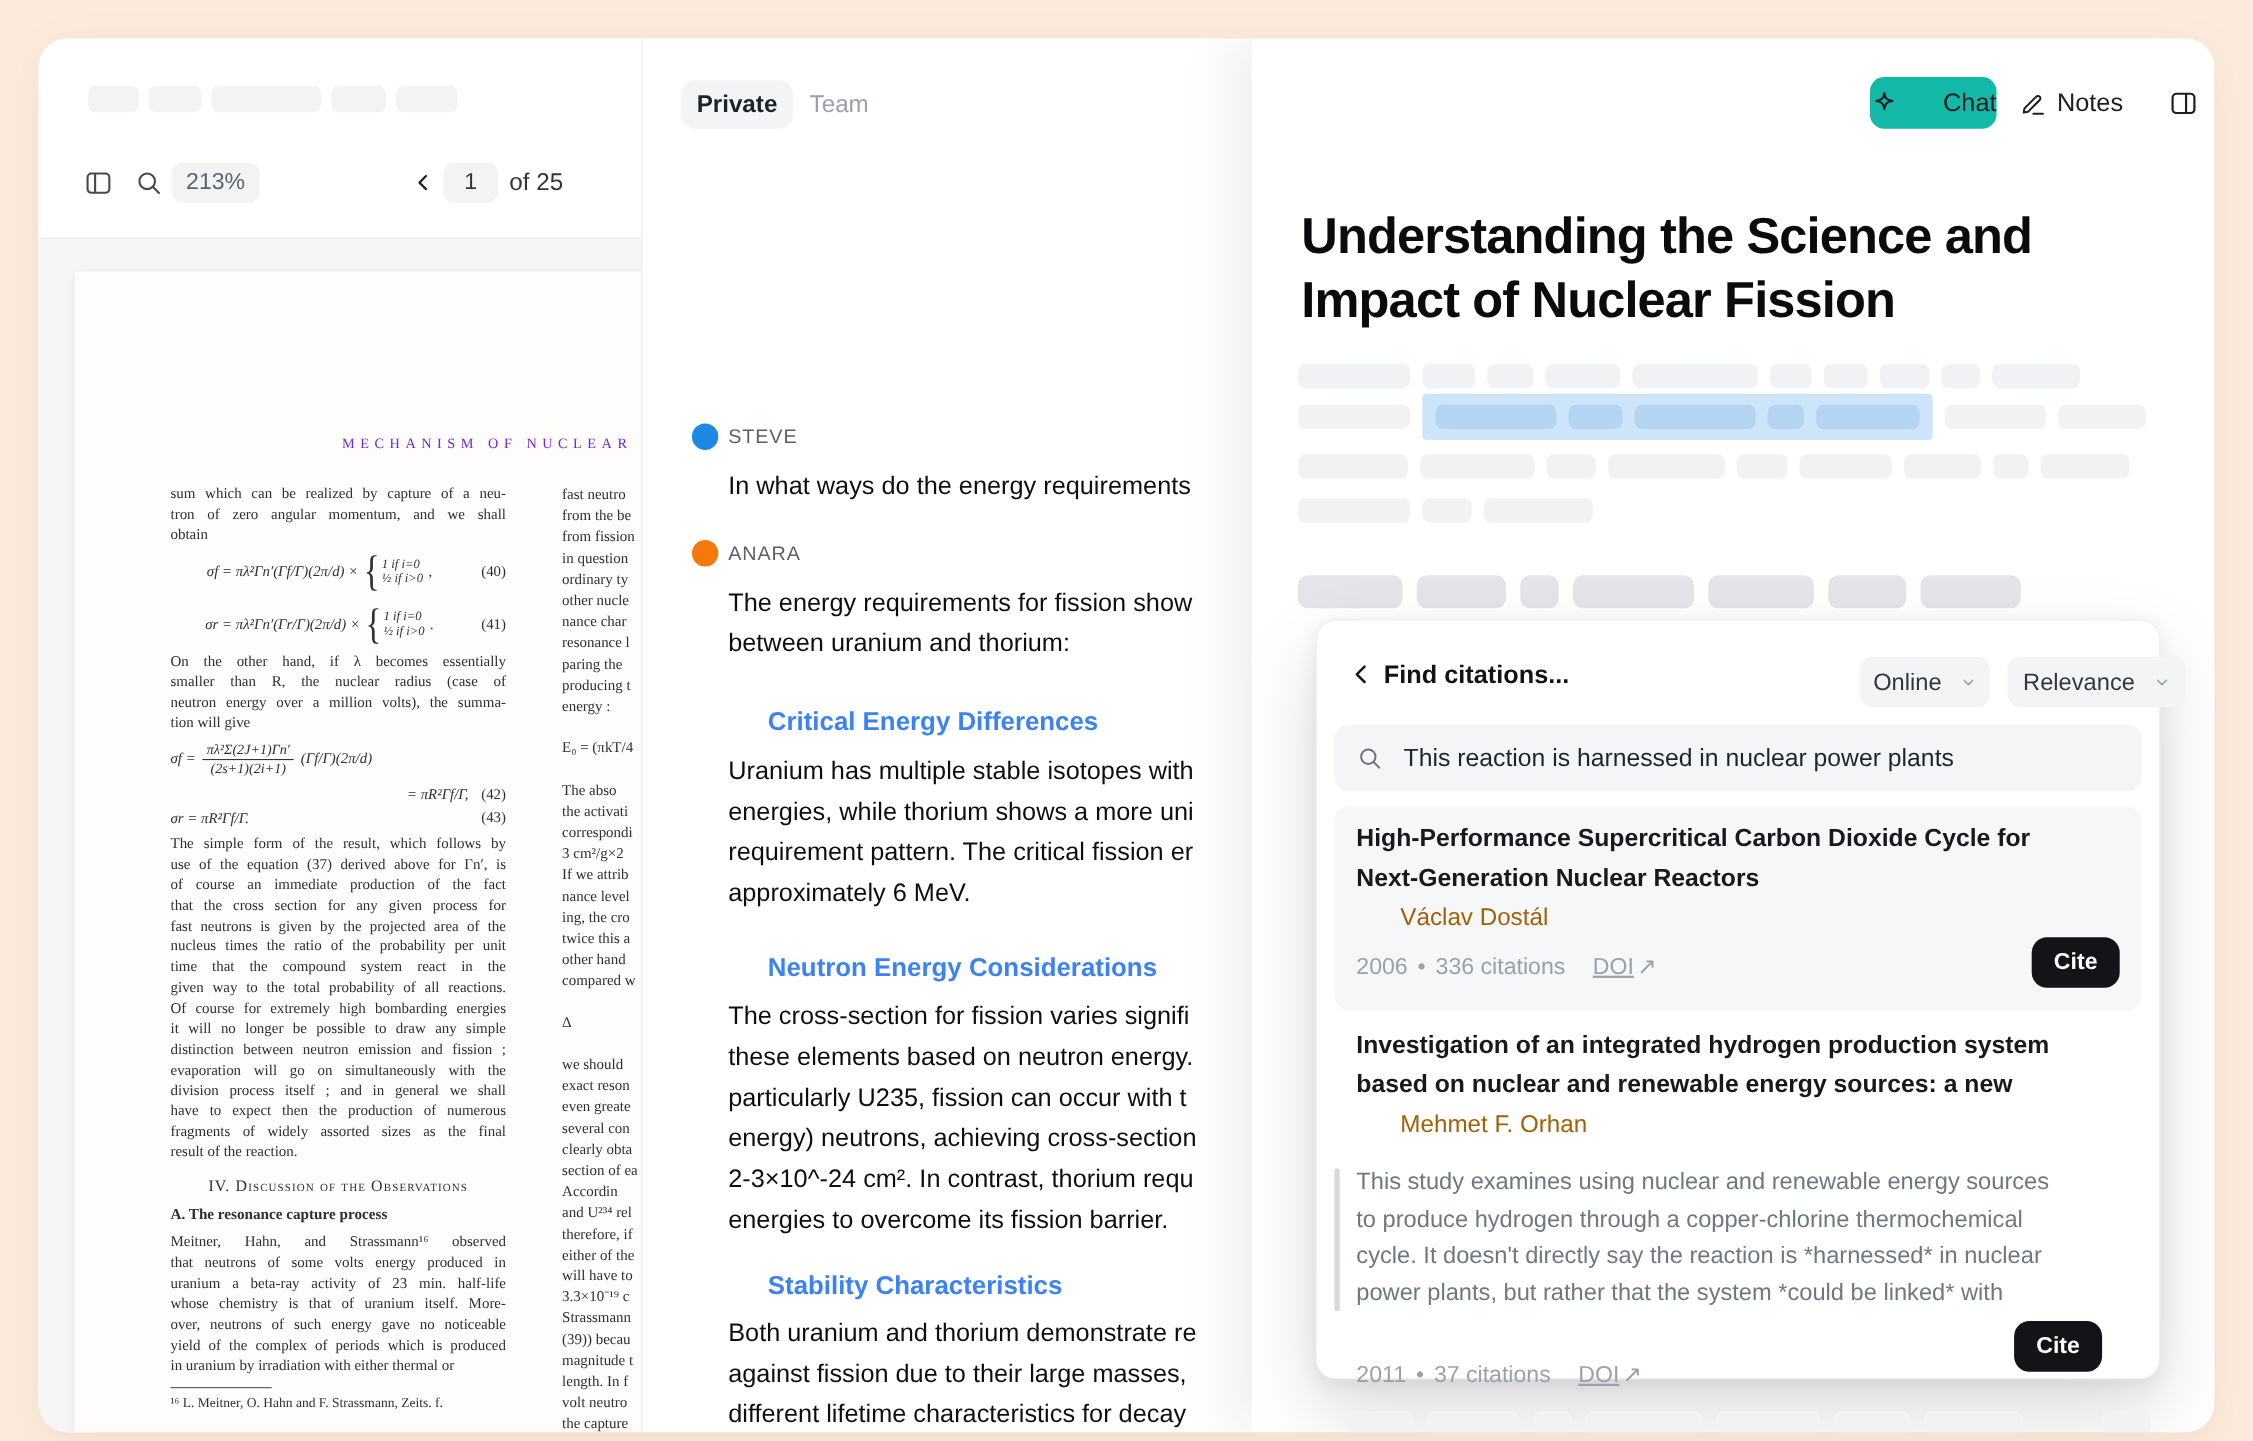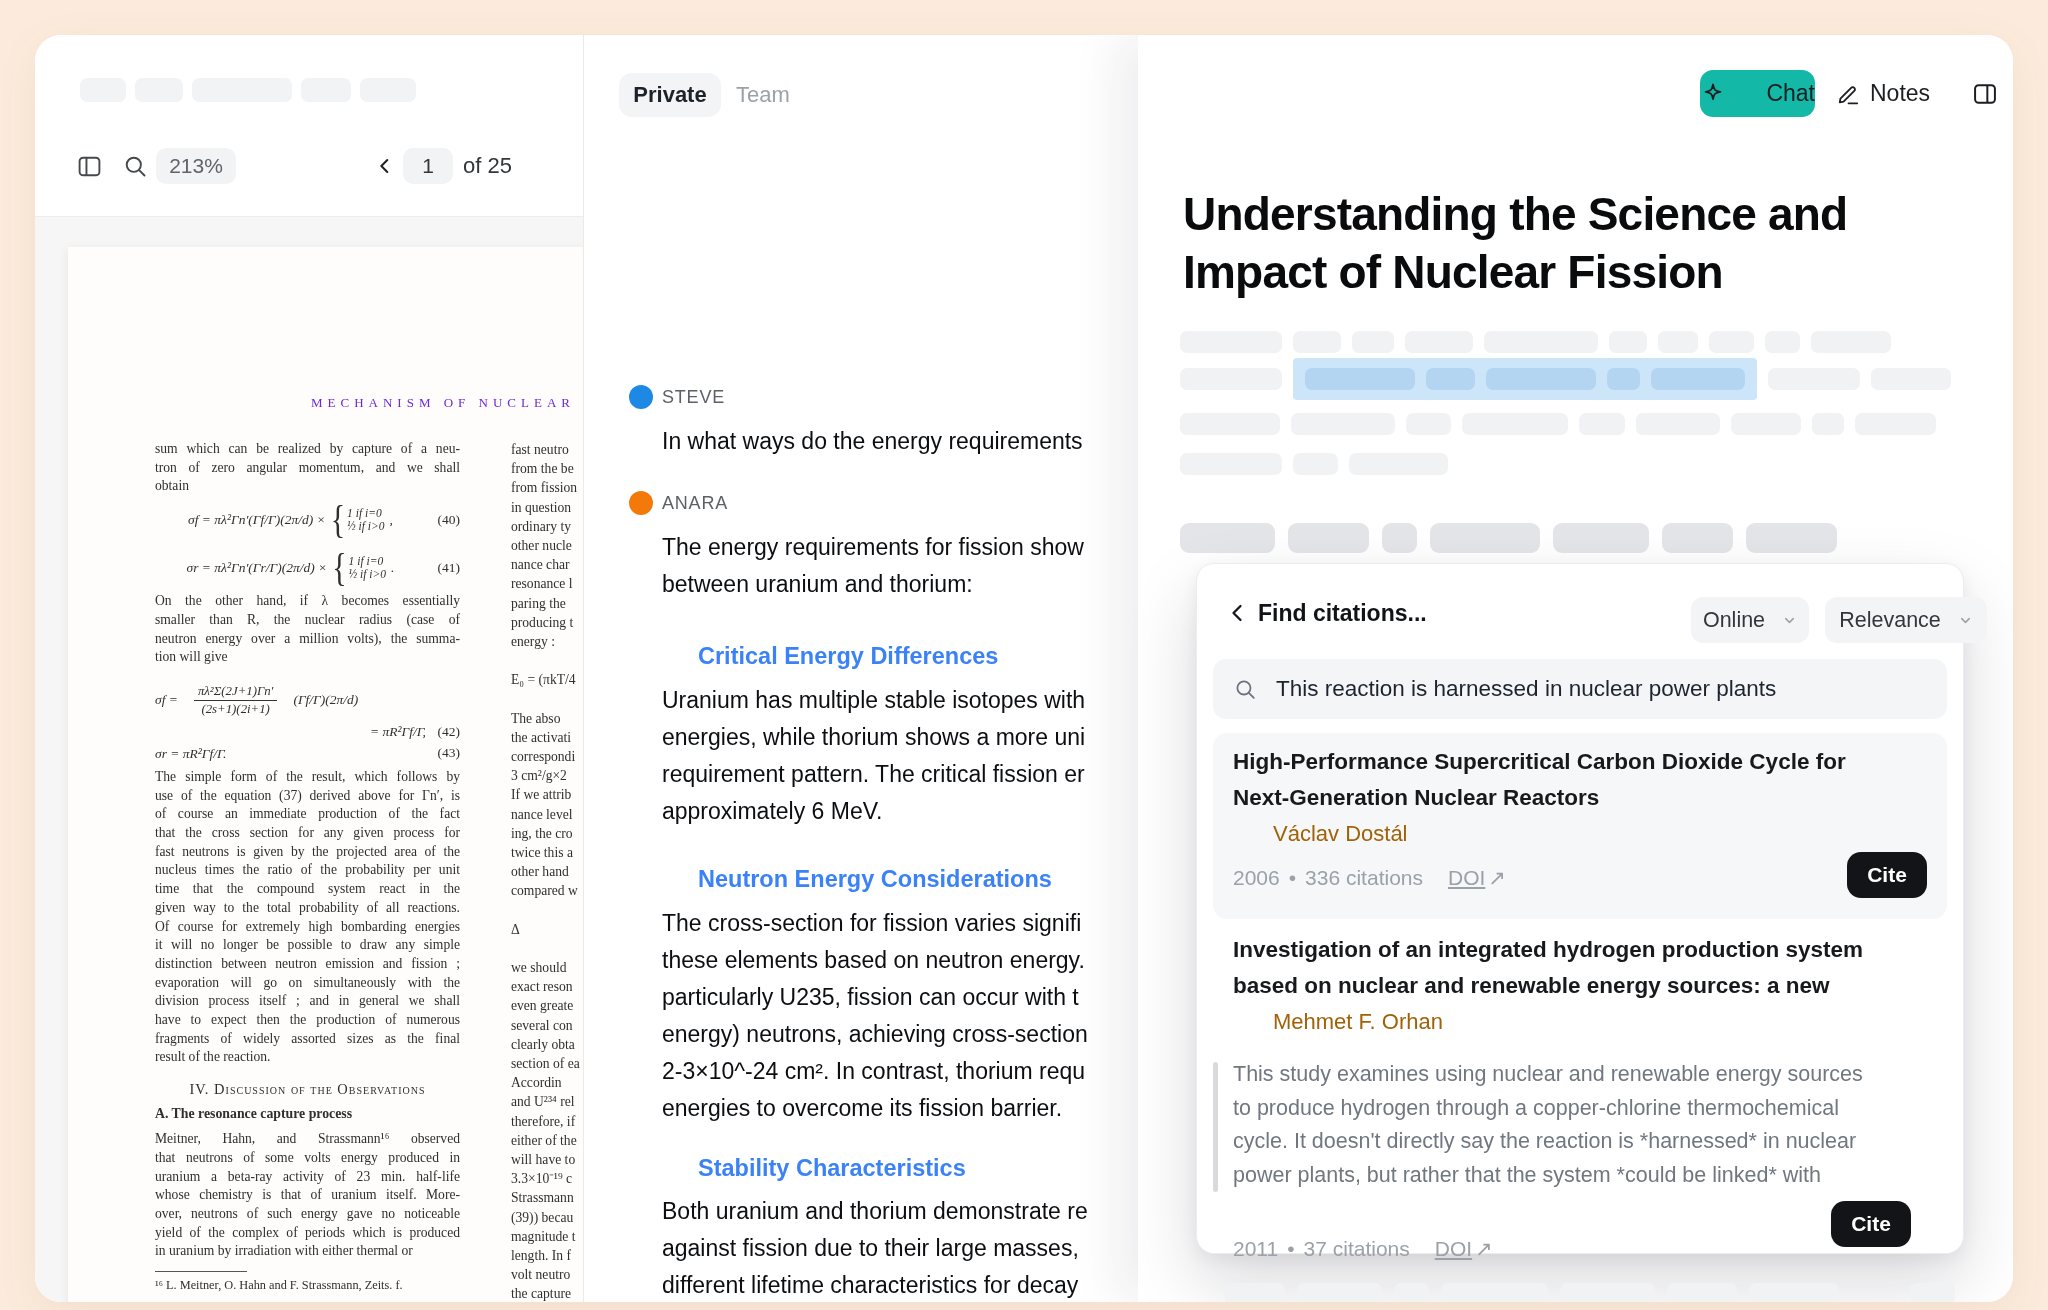--- a/index.html
+++ b/index.html
@@ -173,21 +173,21 @@
             <span class="eqnum">(41)</span>
           </div>
 
           <div>
               <div class="pline">On the other hand, if λ becomes essentially</div>
               <div class="pline">smaller than R, the nuclear radius (case of</div>
               <div class="pline">neutron energy over a million volts), the summa-</div>
               <div class="pline pl-last">tion will give</div>
             </div>
 
-          <div class="eq" style="padding-right:0;justify-content:flex-start;gap:16px;margin-top:10px;">
+          <div class="eq" style="padding-right:0;justify-content:flex-start;gap:6px;">
             <span>σf =</span>
             <span class="frac">
                 <span class="fnum">πλ²Σ(2J+1)Γn′</span>
                 <span class="fden">(2s+1)(2i+1)</span>
               </span>
             <span>(Γf/Γ)(2π/d)</span>
           </div>
           <div class="eqline2">
             <span>= πR²Γf/Γ,</span>
             <span class="eqnum" style="top:38%;">(42)</span>

